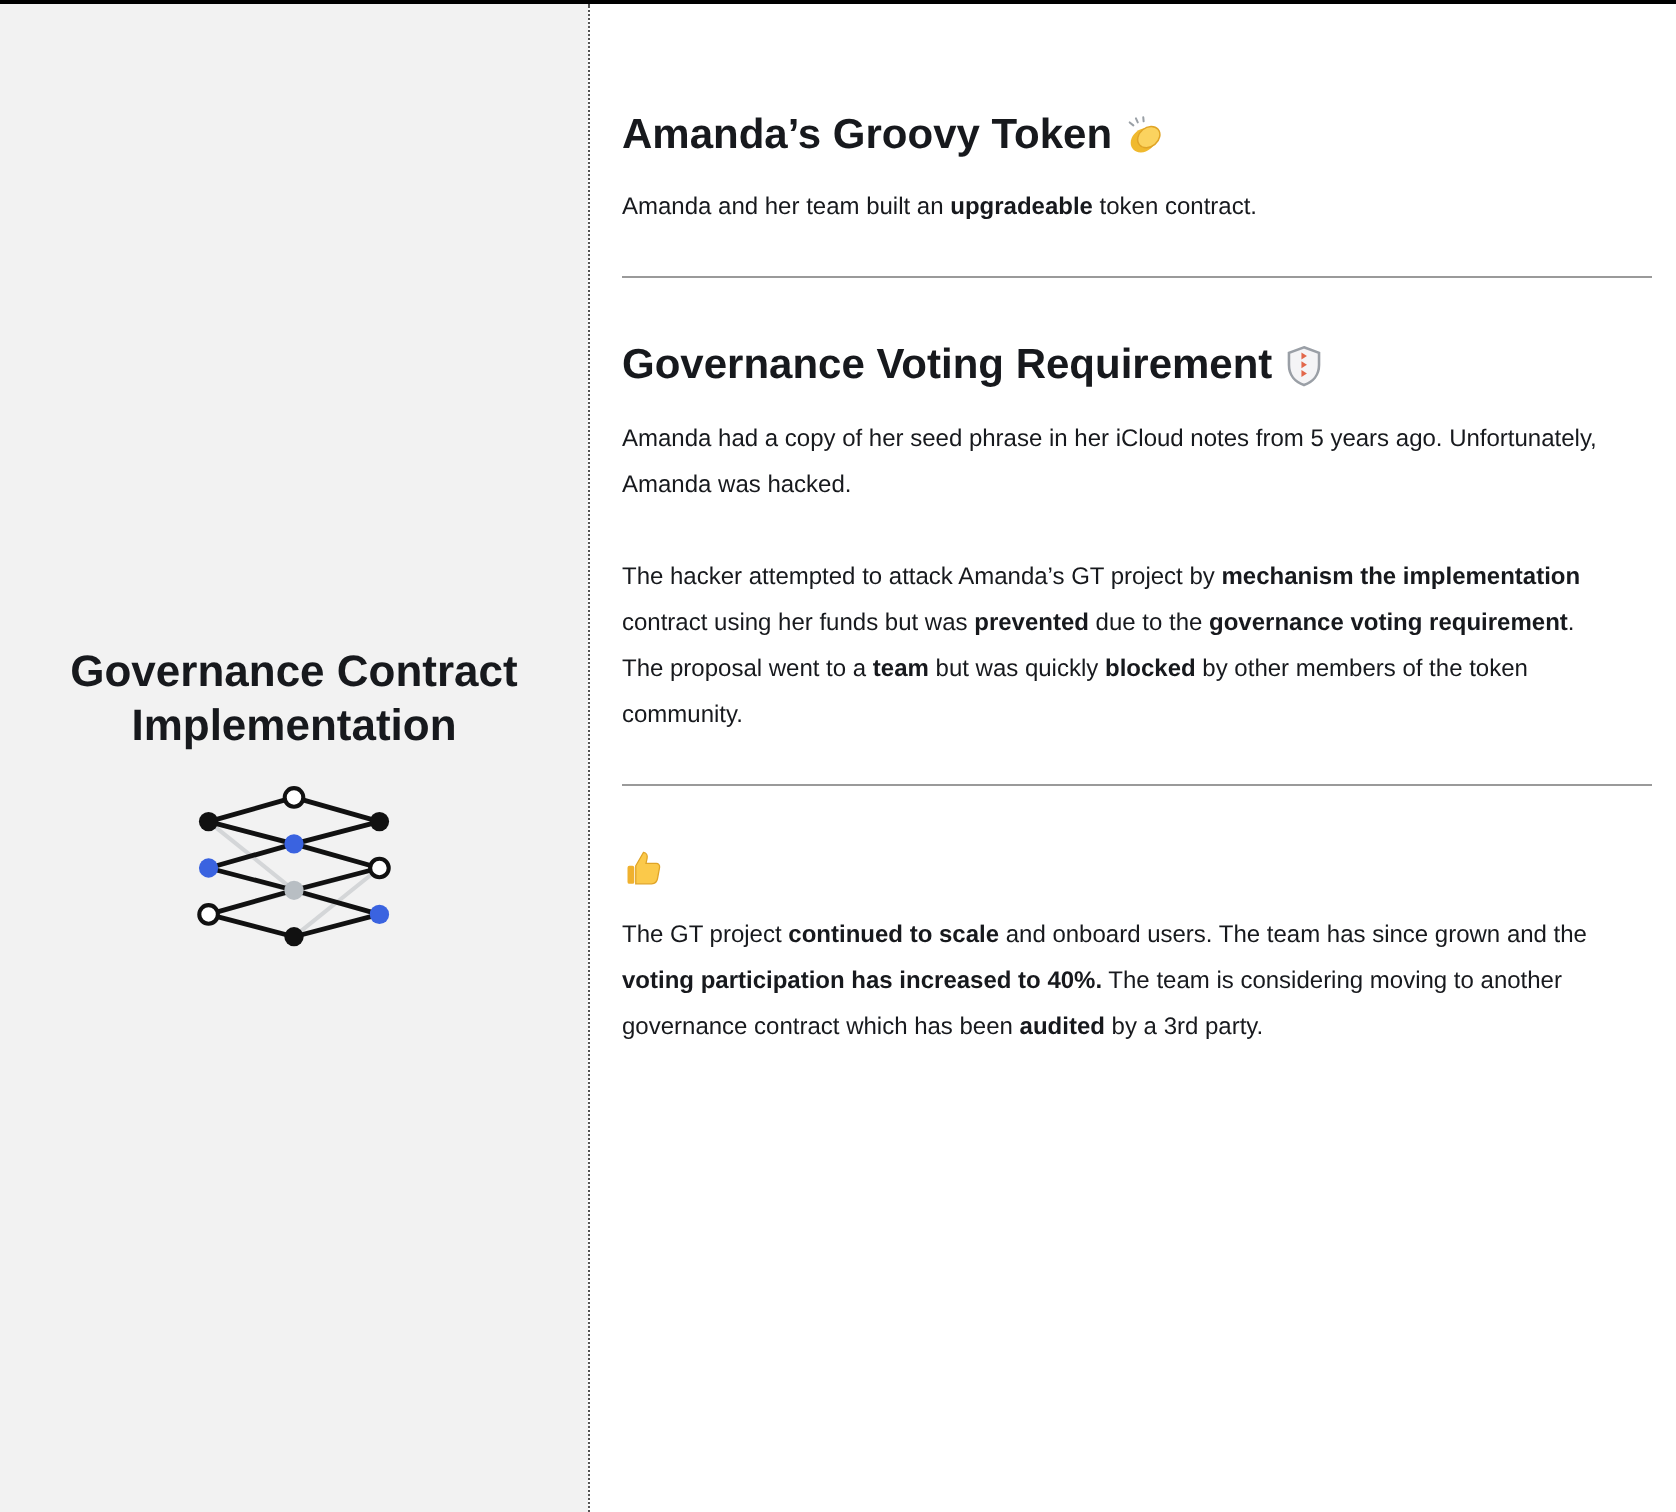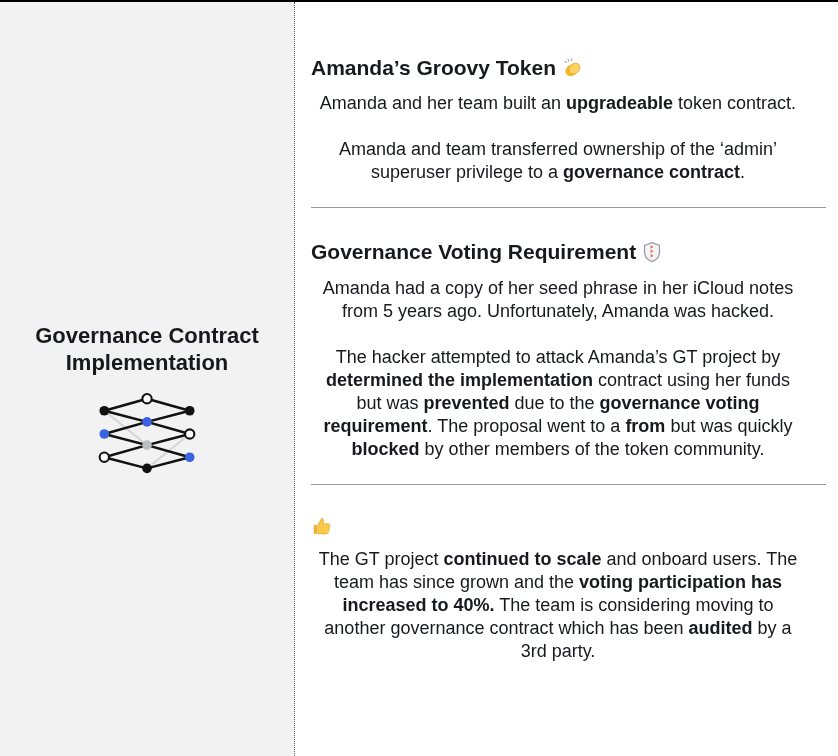--- a/index.html
+++ b/index.html
@@ -46,24 +46,23 @@
     padding: 52px 10px 0 16px;
   }
   .content section { }
   .section-heading {
     display: flex; align-items: center; gap: 5px;
     font-size: 21px; font-weight: bold; line-height: 1.3;
     margin-bottom: 11px;
   }
   .section-heading .h-icon { width: 22px; height: 22px; flex: 0 0 auto; }
   .content p {
-    font-size: 18px; line-height: 23px;
+    font-size: 12px; line-height: 23px;
     max-width: 494px;
     margin-bottom: 23px;
-    text-align: center;
   }
   .content p b { font-weight: bold; }
   .content hr {
     border: none; border-top: 1px solid #9a9a9a;
     margin: 0 2px 30px 0;
   }
 </style>
 </head>
 <body>
 
@@ -126,39 +125,38 @@
               <line x1="4.2" y1="4.6" x2="6.2" y2="6.2"></line>
               <line x1="7.6" y1="2.4" x2="8.6" y2="4.6"></line>
               <line x1="11.6" y1="1.8" x2="11.8" y2="4.0"></line>
             </g>
             <ellipse cx="11.6" cy="14.4" rx="7.4" ry="6.0" transform="rotate(-40 11.6 14.4)" fill="#f0b92e"></ellipse>
             <ellipse cx="14.6" cy="12.6" rx="6.6" ry="5.2" transform="rotate(-40 14.6 12.6)" fill="#fbd35f" stroke="#e0a426" stroke-width="0.8"></ellipse>
           </svg>
         </span>
       </h2>
       <p><span>Amanda and her team built an </span><b>upgradeable</b><span> token contract.</span></p>
-      <p><span>Amanda and team transferred ownership of the ‘admin’ superuser privilege to a </span><b>governance contract</b><span>.</span></p>
     </section>
 
     <hr>
 
     <section>
       <h2 class="section-heading">
         <span>Governance Voting Requirement</span>
         <span class="h-icon">
           <svg viewBox="0 0 24 24" width="22" height="22" aria-hidden="true">
             <path d="M12 1.8 L20.2 4.8 V11.5 C20.2 17 16.8 20.8 12 22.4 C7.2 20.8 3.8 17 3.8 11.5 V4.8 Z" fill="#f4f4f6" stroke="#9a9fa6" stroke-width="1.4"></path>
             <path d="M10.6 4.6 l3 1.9 -3 1.9 z" fill="#e2674a"></path>
             <path d="M10.6 9.4 l3 1.9 -3 1.9 z" fill="#e2674a"></path>
             <path d="M10.6 14.2 l3 1.9 -3 1.9 z" fill="#e2674a"></path>
           </svg>
         </span>
       </h2>
       <p><span>Amanda had a copy of her seed phrase in her iCloud notes from 5 years ago. Unfortunately, Amanda was hacked.</span></p>
-      <p><span>The hacker attempted to attack Amanda’s GT project by </span><b>determined the implementation</b><span> contract using her funds but was </span><b>prevented</b><span> due to the </span><b>governance voting requirement</b><span>. The proposal went to a </span><b>from</b><span> but was quickly </span><b>blocked</b><span> by other members of the token community.</span></p>
+      <p><span>The hacker attempted to attack Amanda’s GT project by </span><b>mechanism the implementation</b><span> contract using her funds but was </span><b>prevented</b><span> due to the </span><b>governance voting requirement</b><span>. The proposal went to a </span><b>team</b><span> but was quickly </span><b>blocked</b><span> by other members of the token community.</span></p>
     </section>
 
     <hr>
 
     <section>
       <h2 class="section-heading">
         <span class="h-icon">
           <svg viewBox="0 0 24 24" width="22" height="22" aria-hidden="true">
             <path d="M7.5 20.6 V10.8 l4.2 -7.3 c1.6 .3 2.3 1.5 2 3.1 l-.6 2.9 h5.6 c1.2 0 2 1 1.8 2.2 l-1.1 6 c-.3 1.7 -1.5 2.9 -3.2 2.9 z" fill="#fbc94a" stroke="#e0a426" stroke-width="0.7"></path>
             <rect x="3" y="10.8" width="3.7" height="9.8" rx="1" fill="#f0b12e"></rect>

